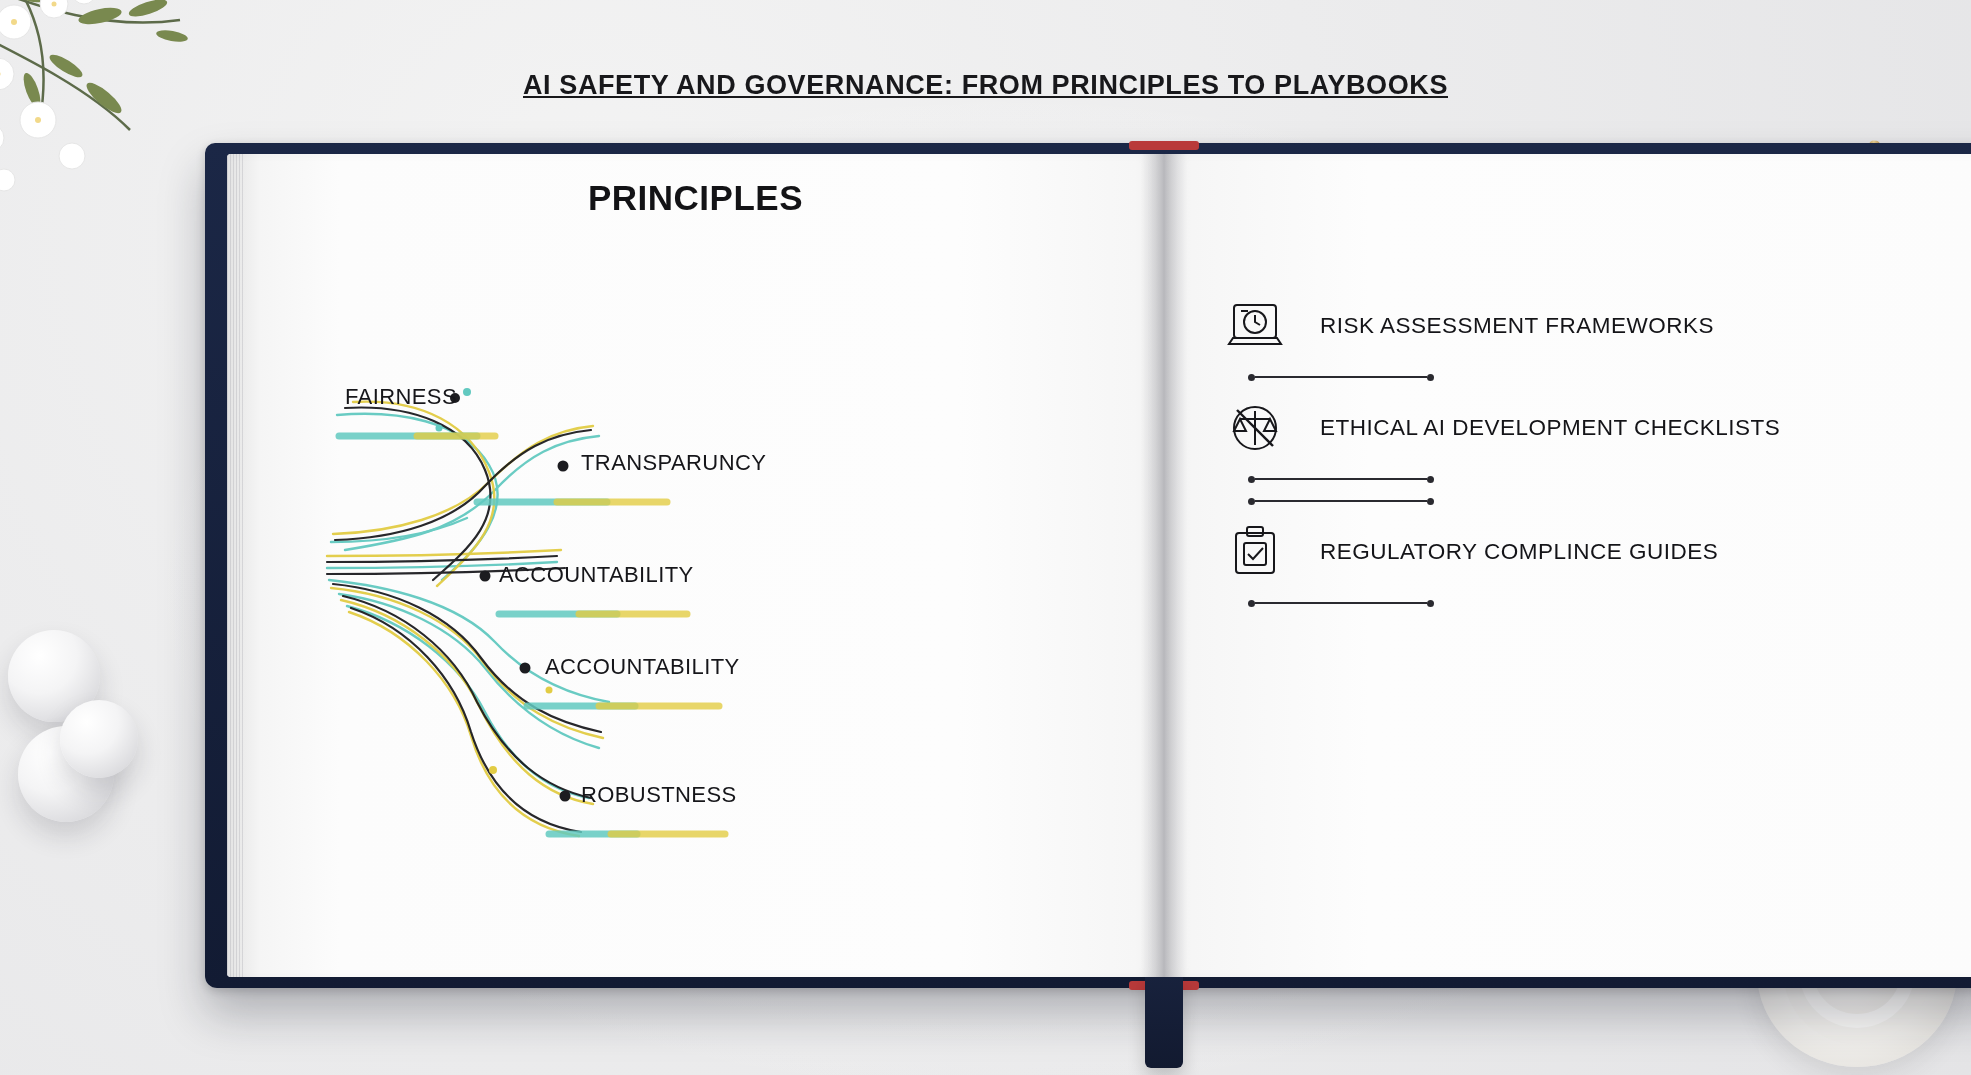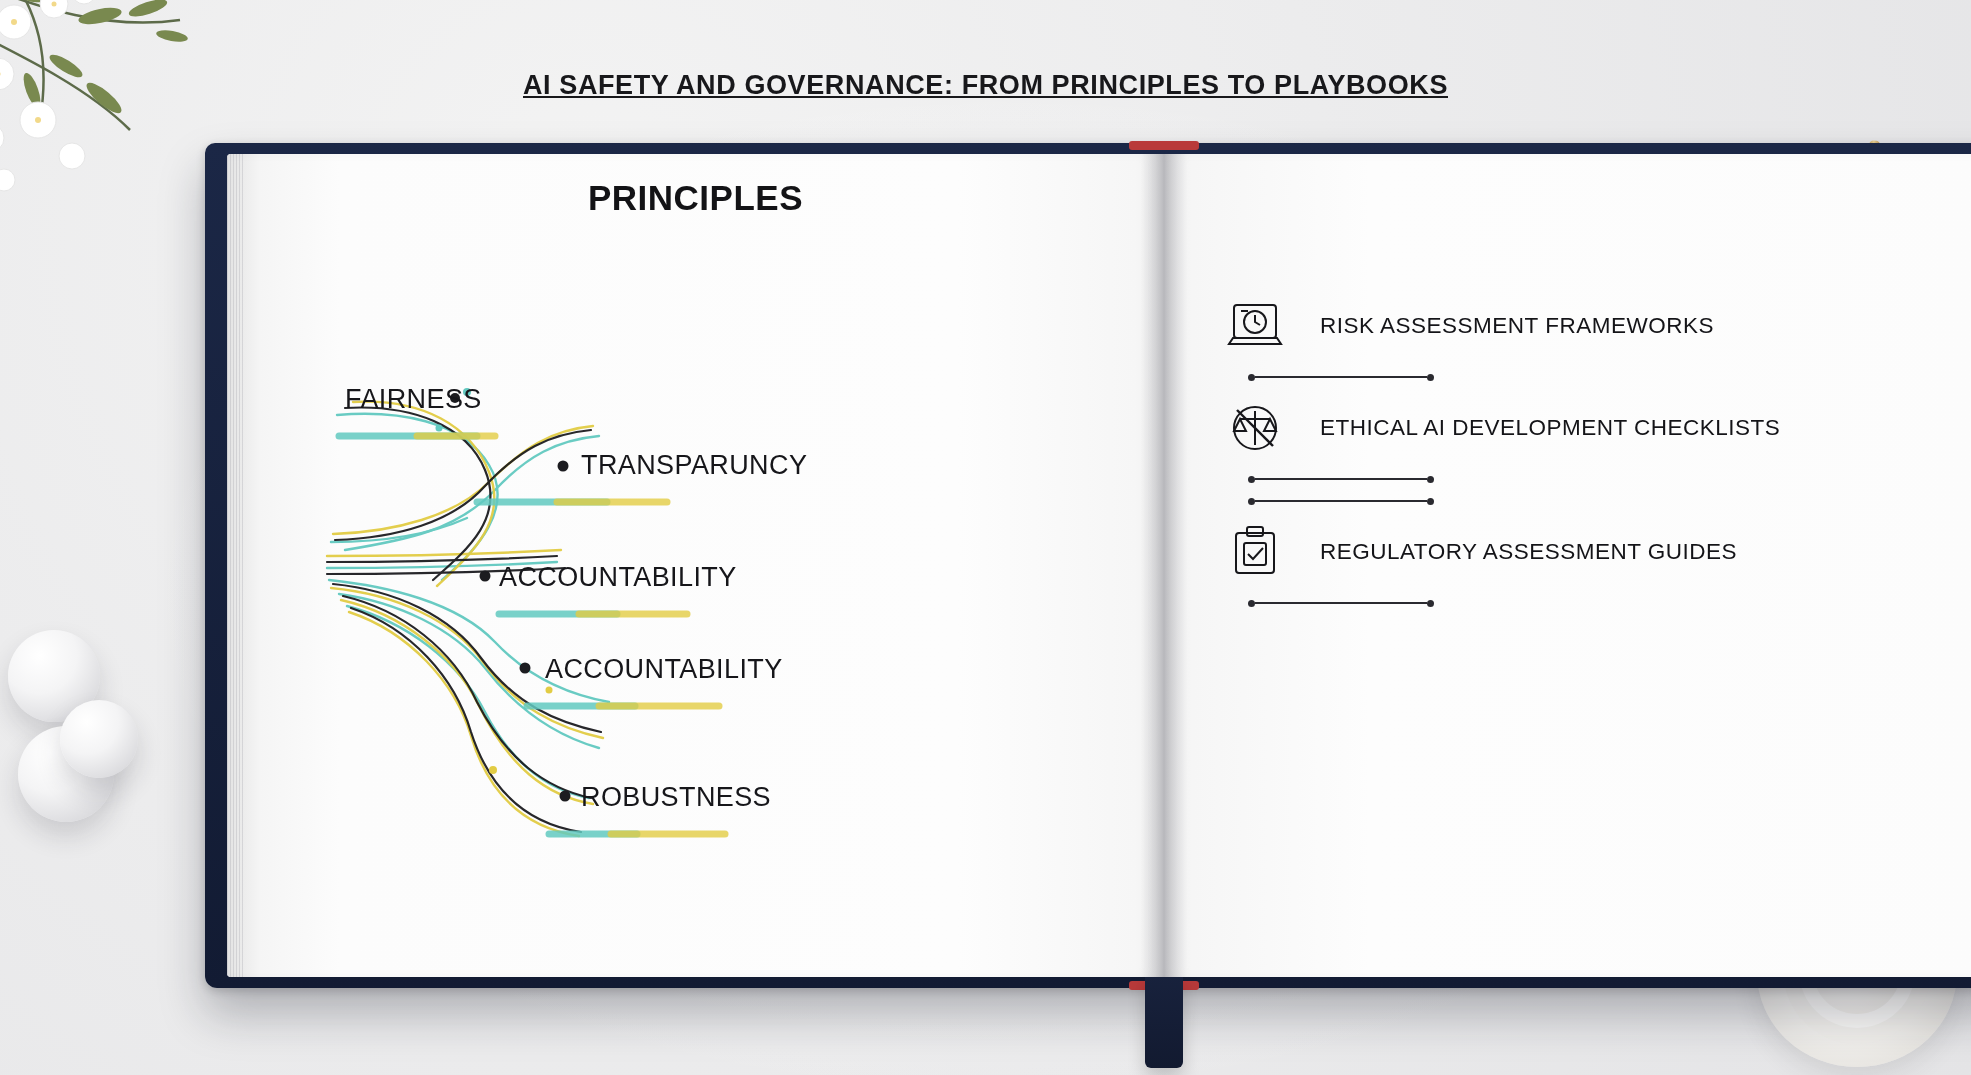--- a/index.html
+++ b/index.html
@@ -145,21 +145,21 @@
   .flow-wrap {
     position: absolute;
     left: 0; right: 0;
     top: 96px;
     height: 620px;
   }
   .flow-svg { position: absolute; left: 0; top: 0; }
 
   .principle-label {
     position: absolute;
-    font-size: 27px;
+    font-size: 22px;
     letter-spacing: 0.4px;
     color: #16161a;
     white-space: nowrap;
   }
 
   
   .pb-list {
     position: absolute;
     left: 58px;
     right: 36px;
@@ -430,21 +430,21 @@
 
         <div class="pb-item">
           <div class="pb-icon">
             <svg width="62" height="62" viewBox="0 0 62 62" fill="none" stroke="#17171b" stroke-width="2">
               <rect x="12" y="12" width="38" height="40" rx="3"></rect>
               <rect x="23" y="6" width="16" height="9" rx="2"></rect>
               <rect x="20" y="22" width="22" height="22" rx="2"></rect>
               <path d="M24 33 L29 38 L39 27"></path>
             </svg>
           </div>
-          <div class="pb-label">REGULATORY ASSESSMENT GUIDES</div>
+          <div class="pb-label">REGULATORY COMPLINCE GUIDES</div>
         </div>
         <div class="pb-sep">
           <span class="dot"></span>
           <span class="line"></span>
           <span class="dot"></span>
         </div>
 
 
       </div>
     </div>

